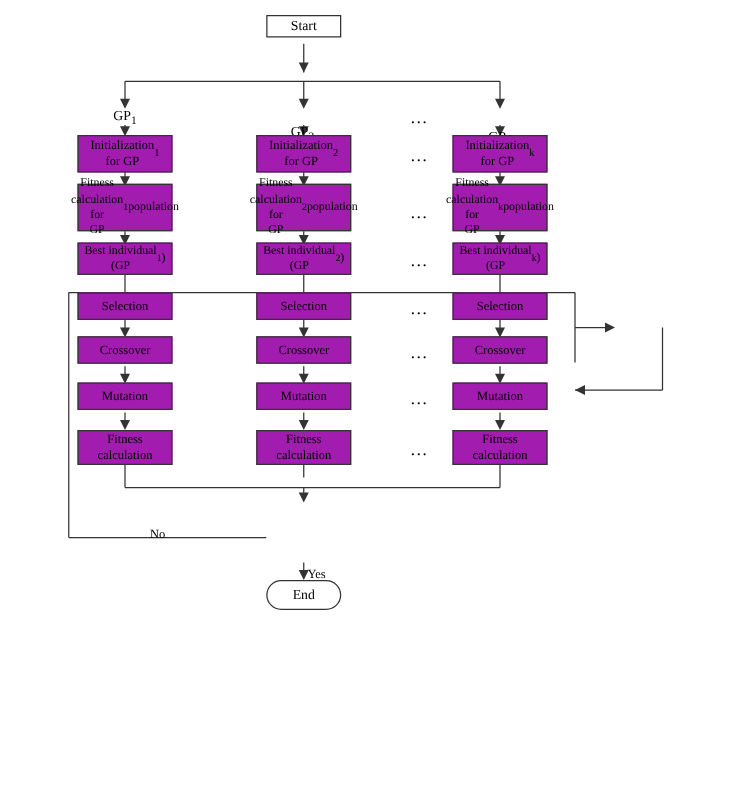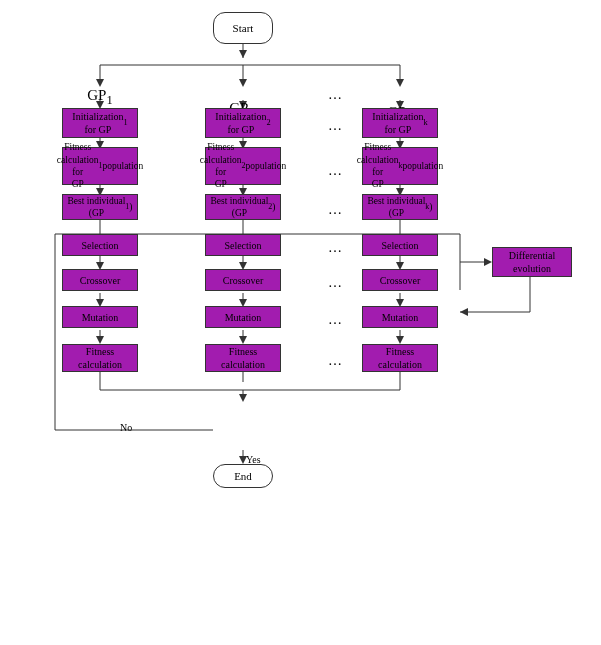--- a/index.html
+++ b/index.html
@@ -54,21 +54,21 @@
     }
     .diamond-text {
       position: relative;
       z-index: 1;
       text-align: center;
       line-height: 1.3;
     }
     .label {
       position: absolute;
       text-align: center;
-      font-size: 15px;
+      font-size: 11px;
     }
     
     .arrows-svg {
       position: absolute;
       top: 0;
       left: 0;
       width: 601px;
       height: 645px;
       pointer-events: none;
     }
@@ -158,21 +158,21 @@
     <line x1="243" y1="390" x2="243" y2="400" stroke="#333" stroke-width="1"></line>
     <polygon points="243,402 239,394 247,394" fill="#333"></polygon>
 
     <line x1="213" y1="430" x2="55" y2="430" stroke="#333" stroke-width="1"></line>
     <line x1="55" y1="234" x2="55" y2="430" stroke="#333" stroke-width="1"></line>
 
     <line x1="243" y1="450" x2="243" y2="462" stroke="#333" stroke-width="1"></line>
     <polygon points="243,464 239,456 247,456" fill="#333"></polygon>
   </svg>
 
-  <div class="rounded box" style="left:213px; top:12px; width:60px; height:32px; border-radius:12px;">
+  <div class="rounded box" style="left:213px; top:12px; width:60px; height:18px; border-radius:0;">
     <span>Start</span>
   </div>
 
   <div class="label" style="left:72px; top:87px; width:56px;">
     GP<sub>1</sub>
   </div>
   <div class="label" style="left:214px; top:100px; width:56px;">
     GP<sub>2</sub>
   </div>
   <div class="label" style="left:315px; top:87px; width:40px; font-size:14px;">
@@ -214,23 +214,20 @@
   <div class="box" style="left:205px; top:194px; width:76px; height:26px; font-size:9.5px;">
     Best individual<br>(GP<sub>2</sub>)
   </div>
   <div class="label" style="left:315px; top:202px; width:40px; font-size:14px;">
     …
   </div>
   <div class="box" style="left:362px; top:194px; width:76px; height:26px; font-size:9.5px;">
     Best individual<br>(GP<sub>k</sub>)
   </div>
 
-  <div class="box" style="left:492px; top:247px; width:80px; height:30px; font-size:10px;">
-    Differential<br>evolution
-  </div>
 
   <div class="box" style="left:62px; top:234px; width:76px; height:22px; font-size:10px;">
     <span>Selection</span>
   </div>
   <div class="box" style="left:205px; top:234px; width:76px; height:22px; font-size:10px;">
     <span>Selection</span>
   </div>
   <div class="label" style="left:315px; top:240px; width:40px; font-size:14px;">
     …
   </div>

